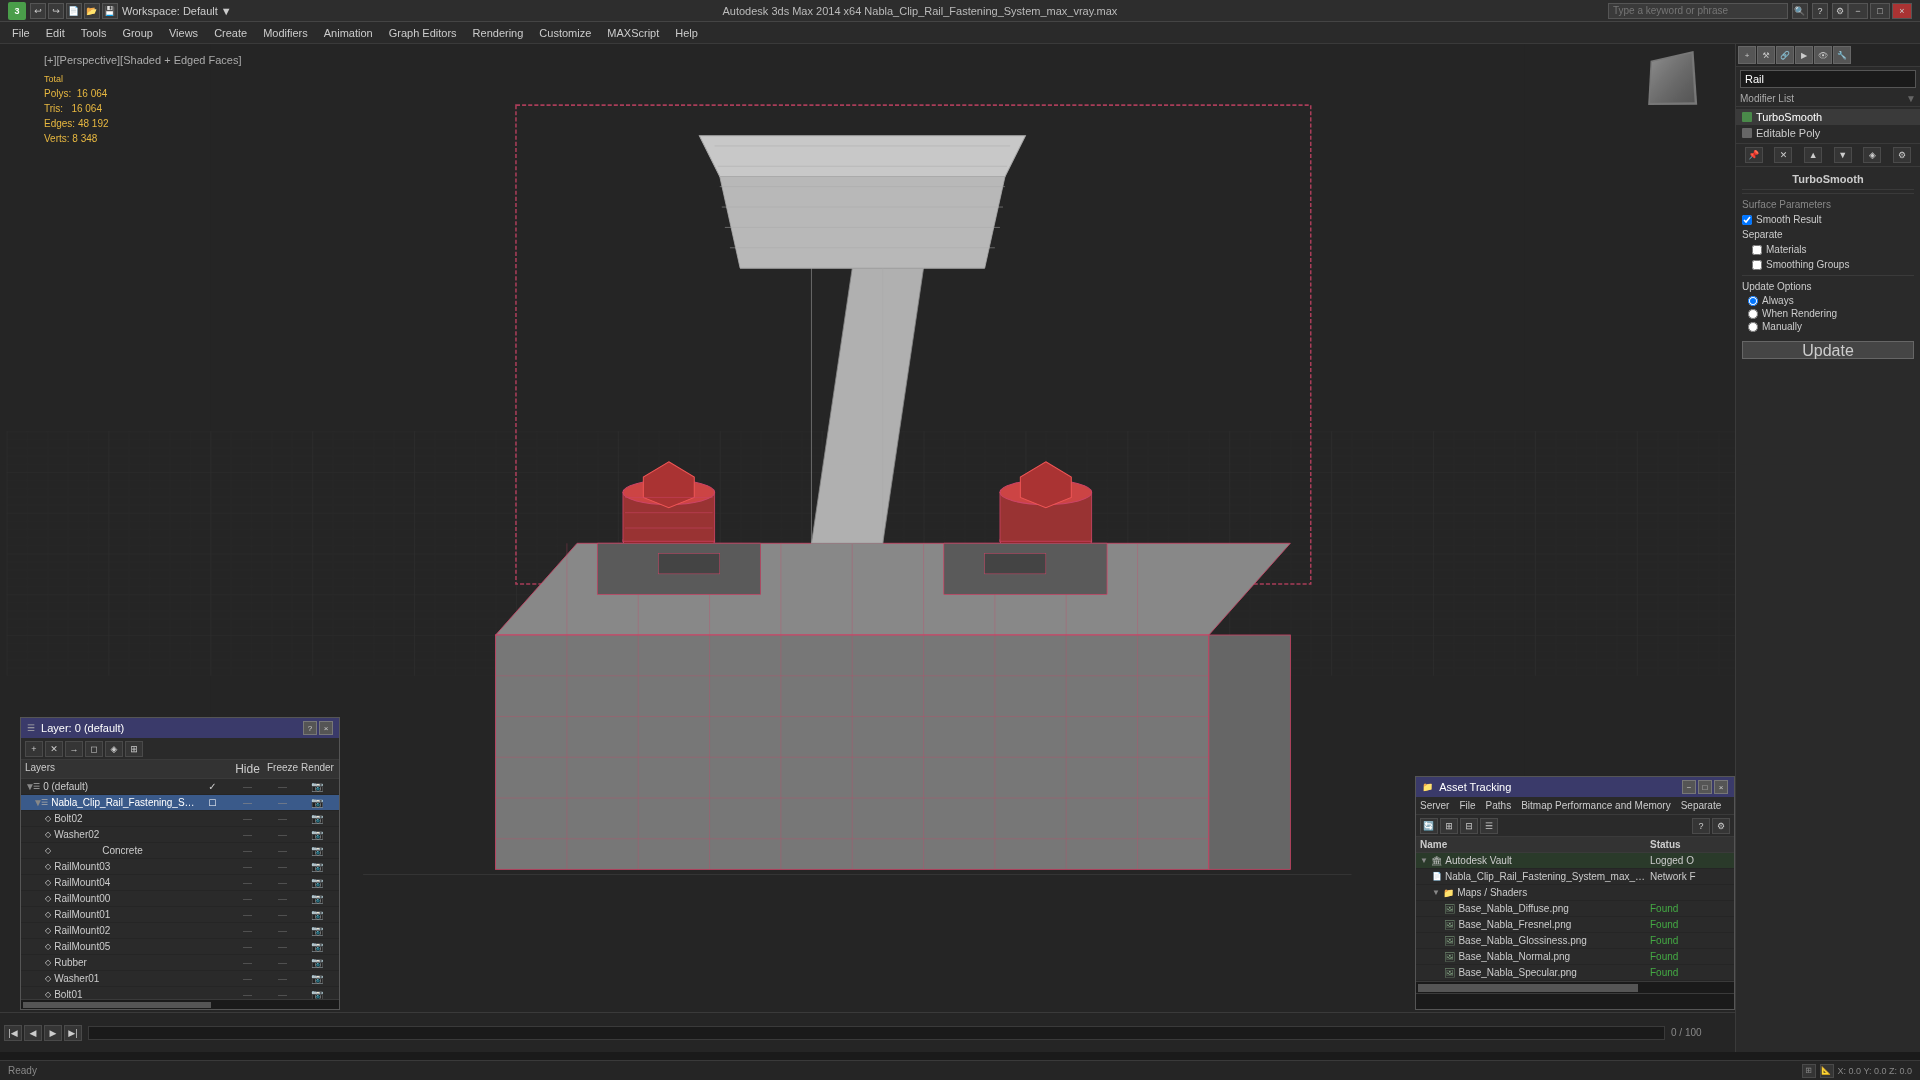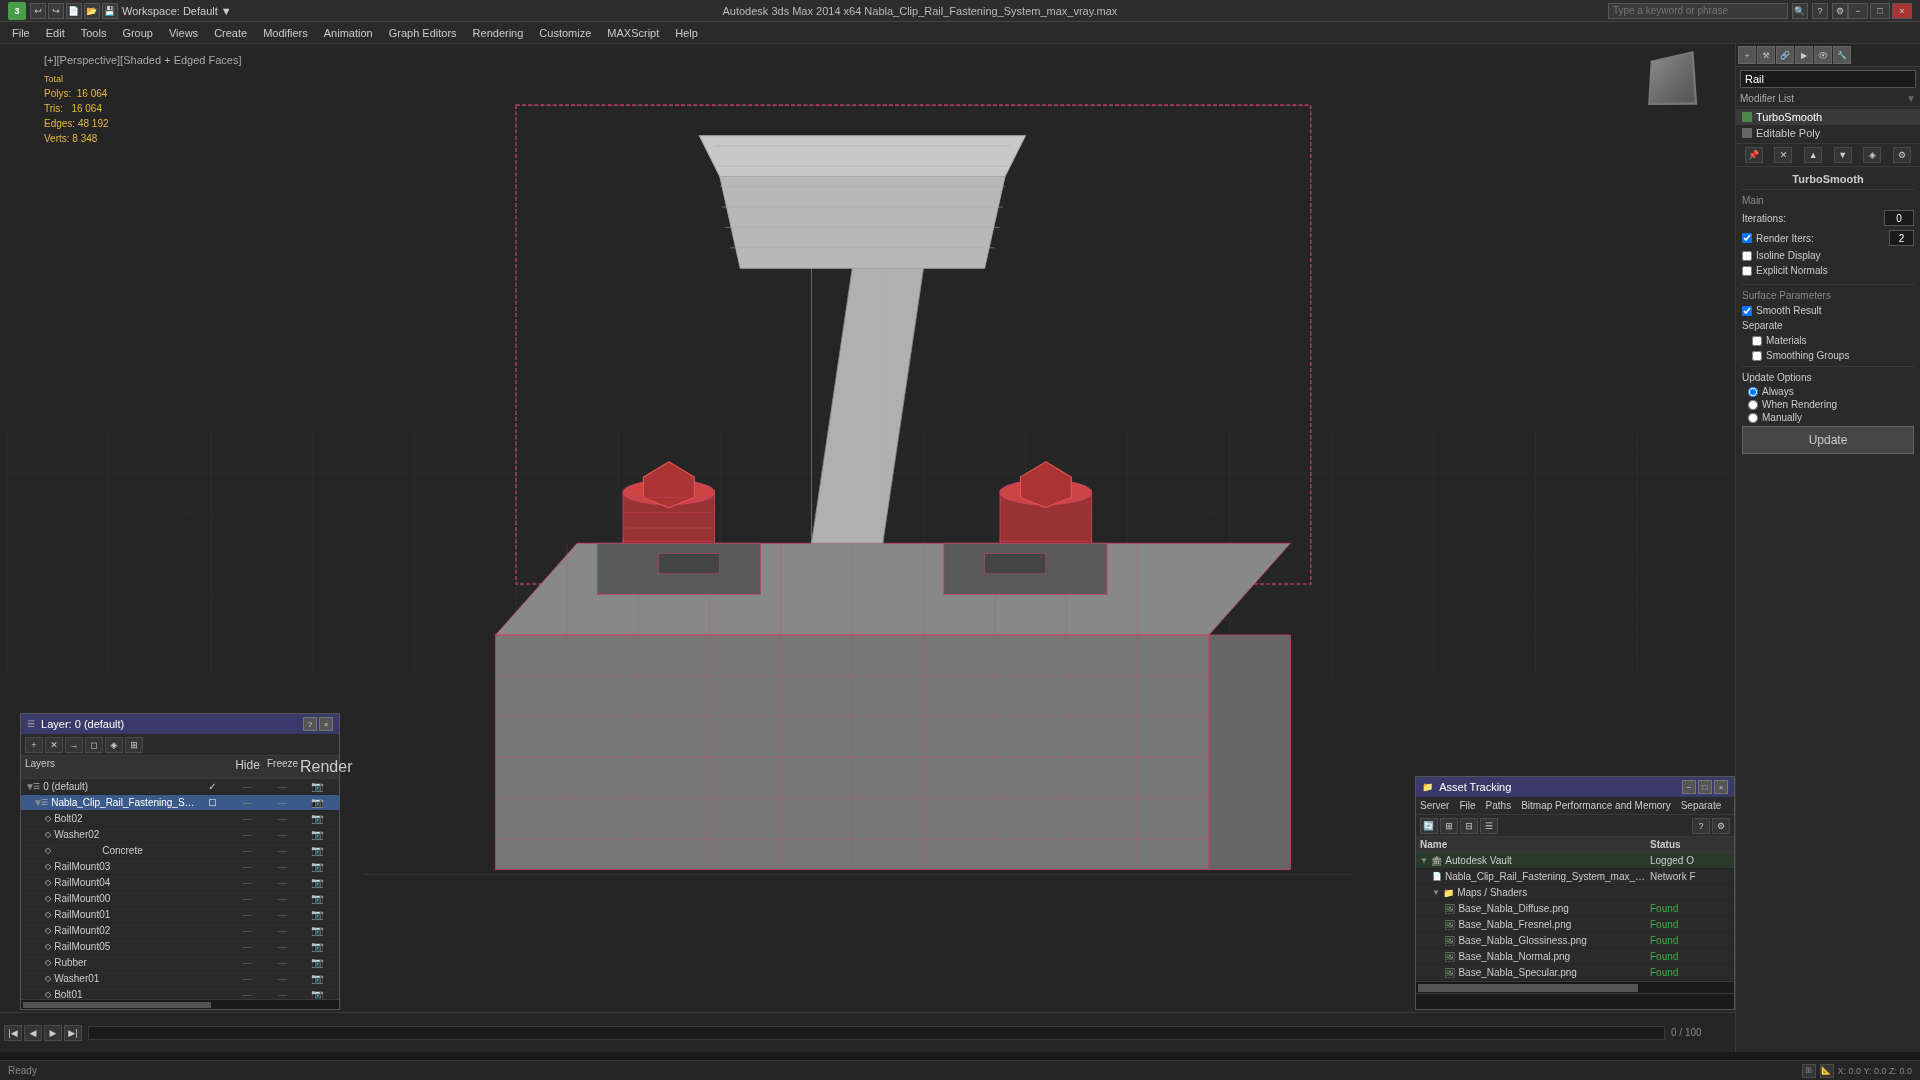--- a/index.html
+++ b/index.html
@@ -257,44 +257,20 @@
       <div style="width:18px;height:16px;background:#353535;border:1px solid #4a4a4a;display:flex;align-items:center;justify-content:center;font-size:9px;cursor:pointer;">✕</div>
       <div style="width:18px;height:16px;background:#353535;border:1px solid #4a4a4a;display:flex;align-items:center;justify-content:center;font-size:9px;cursor:pointer;">▲</div>
       <div style="width:18px;height:16px;background:#353535;border:1px solid #4a4a4a;display:flex;align-items:center;justify-content:center;font-size:9px;cursor:pointer;">▼</div>
       <div style="width:18px;height:16px;background:#353535;border:1px solid #4a4a4a;display:flex;align-items:center;justify-content:center;font-size:9px;cursor:pointer;">◈</div>
       <div style="width:18px;height:16px;background:#353535;border:1px solid #4a4a4a;display:flex;align-items:center;justify-content:center;font-size:9px;cursor:pointer;">⚙</div>
     </div>
 
     <div id="ts-panel" style="padding:4px 6px;overflow-y:auto;flex:1;">
       <div style="font-size:11px;font-weight:bold;color:#ccc;text-align:center;padding:2px 0 4px;border-bottom:1px solid #3a3a3a;">TurboSmooth</div>
 
-      <div style="padding:3px 0;">
-        <div style="font-size:10px;color:#888;padding:2px 0;">Main</div>
-
-        <div style="display:flex;align-items:center;justify-content:space-between;padding:2px 0;font-size:10px;">
-          <span>Iterations:</span>
-          <input type="text" style="width: 30px; height: 16px; background: rgb(26, 26, 26); border: 1px solid rgb(85, 85, 85); color: rgb(255, 255, 255); font-size: 10px; text-align: center;" value="0">
-        </div>
-
-        <div style="display:flex;align-items:center;padding:2px 0;font-size:10px;">
-          <input type="checkbox" checked="" style="width: 10px; height: 10px; margin-right: 4px;">
-          <span style="flex:1;color:#ccc;font-size:10px;">Render Iters:</span>
-          <input type="text" style="width: 25px; height: 16px; background: rgb(26, 26, 26); border: 1px solid rgb(85, 85, 85); color: rgb(255, 255, 255); font-size: 10px; text-align: center;" value="2">
-        </div>
-
-        <div style="display:flex;align-items:center;padding:2px 0;font-size:10px;">
-          <input type="checkbox" style="width: 10px; height: 10px; margin-right: 4px;">
-          <span style="color:#ccc;font-size:10px;">Isoline Display</span>
-        </div>
-
-        <div style="display:flex;align-items:center;padding:2px 0;font-size:10px;">
-          <input type="checkbox" style="width: 10px; height: 10px; margin-right: 4px;">
-          <span style="color:#ccc;font-size:10px;">Explicit Normals</span>
-        </div>
-      </div>
 
       <div style="border-top:1px solid #3a3a3a;margin:3px 0;"></div>
 
       <div>
         <div style="font-size:10px;color:#888;padding:2px 0;">Surface Parameters</div>
         <div style="display:flex;align-items:center;padding:2px 0;font-size:10px;">
           <input type="checkbox" checked="" style="width: 10px; height: 10px; margin-right: 4px;">
           <span style="color:#ccc;font-size:10px;">Smooth Result</span>
         </div>
       </div>
@@ -320,21 +296,21 @@
           <span style="color:#ccc;font-size:10px;">Always</span>
         </div>
         <div style="display:flex;align-items:center;padding:1px 0 1px 6px;font-size:10px;">
           <input type="radio" name="update" style="width: 10px; height: 10px; margin-right: 4px;">
           <span style="color:#ccc;font-size:10px;">When Rendering</span>
         </div>
         <div style="display:flex;align-items:center;padding:1px 0 1px 6px;font-size:10px;">
           <input type="radio" name="update" style="width: 10px; height: 10px; margin-right: 4px;">
           <span style="color:#ccc;font-size:10px;">Manually</span>
         </div>
-        <button style="width:100%;height:28px;background:#454545;border:1px solid #666;color:#ccc;font-size:12px;cursor:pointer;margin-top:2px;">Update</button>
+        <button style="width:100%;height:18px;background:#454545;border:1px solid #666;color:#ccc;font-size:16px;cursor:pointer;margin-top:8px;">Update</button>
       </div>
     </div>
   </div>
 </div>
 
 <div id="layers-panel" style="position:fixed;bottom:70px;left:20px;width:320px;background:#2a2a2a;border:1px solid #555;z-index:100;">
 
   <div style="height:20px;background:#3a3a6a;display:flex;align-items:center;justify-content:space-between;padding:0 6px;">
     <div style="display:flex;align-items:center;gap:6px;">
       <span style="font-size:9px;color:#aaa;">☰</span>
@@ -352,21 +328,21 @@
     <div style="width:18px;height:16px;background:#353535;border:1px solid #4a4a4a;display:flex;align-items:center;justify-content:center;font-size:9px;cursor:pointer;">→</div>
     <div style="width:18px;height:16px;background:#353535;border:1px solid #4a4a4a;display:flex;align-items:center;justify-content:center;font-size:9px;cursor:pointer;">◻</div>
     <div style="width:18px;height:16px;background:#353535;border:1px solid #4a4a4a;display:flex;align-items:center;justify-content:center;font-size:9px;cursor:pointer;">◈</div>
     <div style="width:18px;height:16px;background:#353535;border:1px solid #4a4a4a;display:flex;align-items:center;justify-content:center;font-size:9px;cursor:pointer;">⊞</div>
   </div>
 
   <div style="display:flex;background:#333;padding:2px 4px;border-bottom:1px solid #3a3a3a;">
     <div style="flex:1;font-size:10px;color:#ccc;">Layers</div>
     <div style="width:35px;font-size:12px;color:#ccc;text-align:center;">Hide</div>
     <div style="width:35px;font-size:10px;color:#ccc;text-align:center;">Freeze</div>
-    <div style="width:35px;font-size:16px;color:#ccc;text-align:right;">Render</div>
+    <div style="width:35px;font-size:10px;color:#ccc;text-align:center;">Render</div>
   </div>
 
   <div id="layers-list-container" style="max-height:220px;overflow-y:auto;">
 
     <div style="display:flex;align-items:center;padding:2px 4px;font-size:10px;color:#ccc;border-bottom:1px solid #252525;">
       <span style="width:8px;color:#888;">▼</span>
       <span style="font-size:8px;margin-right:3px;color:#aaa;">☰</span>
       <span style="flex:1;">0 (default)</span>
       <span style="width:35px;text-align:center;">✓</span>
       <span style="width:35px;text-align:center;font-size:9px;color:#666;">—</span>

